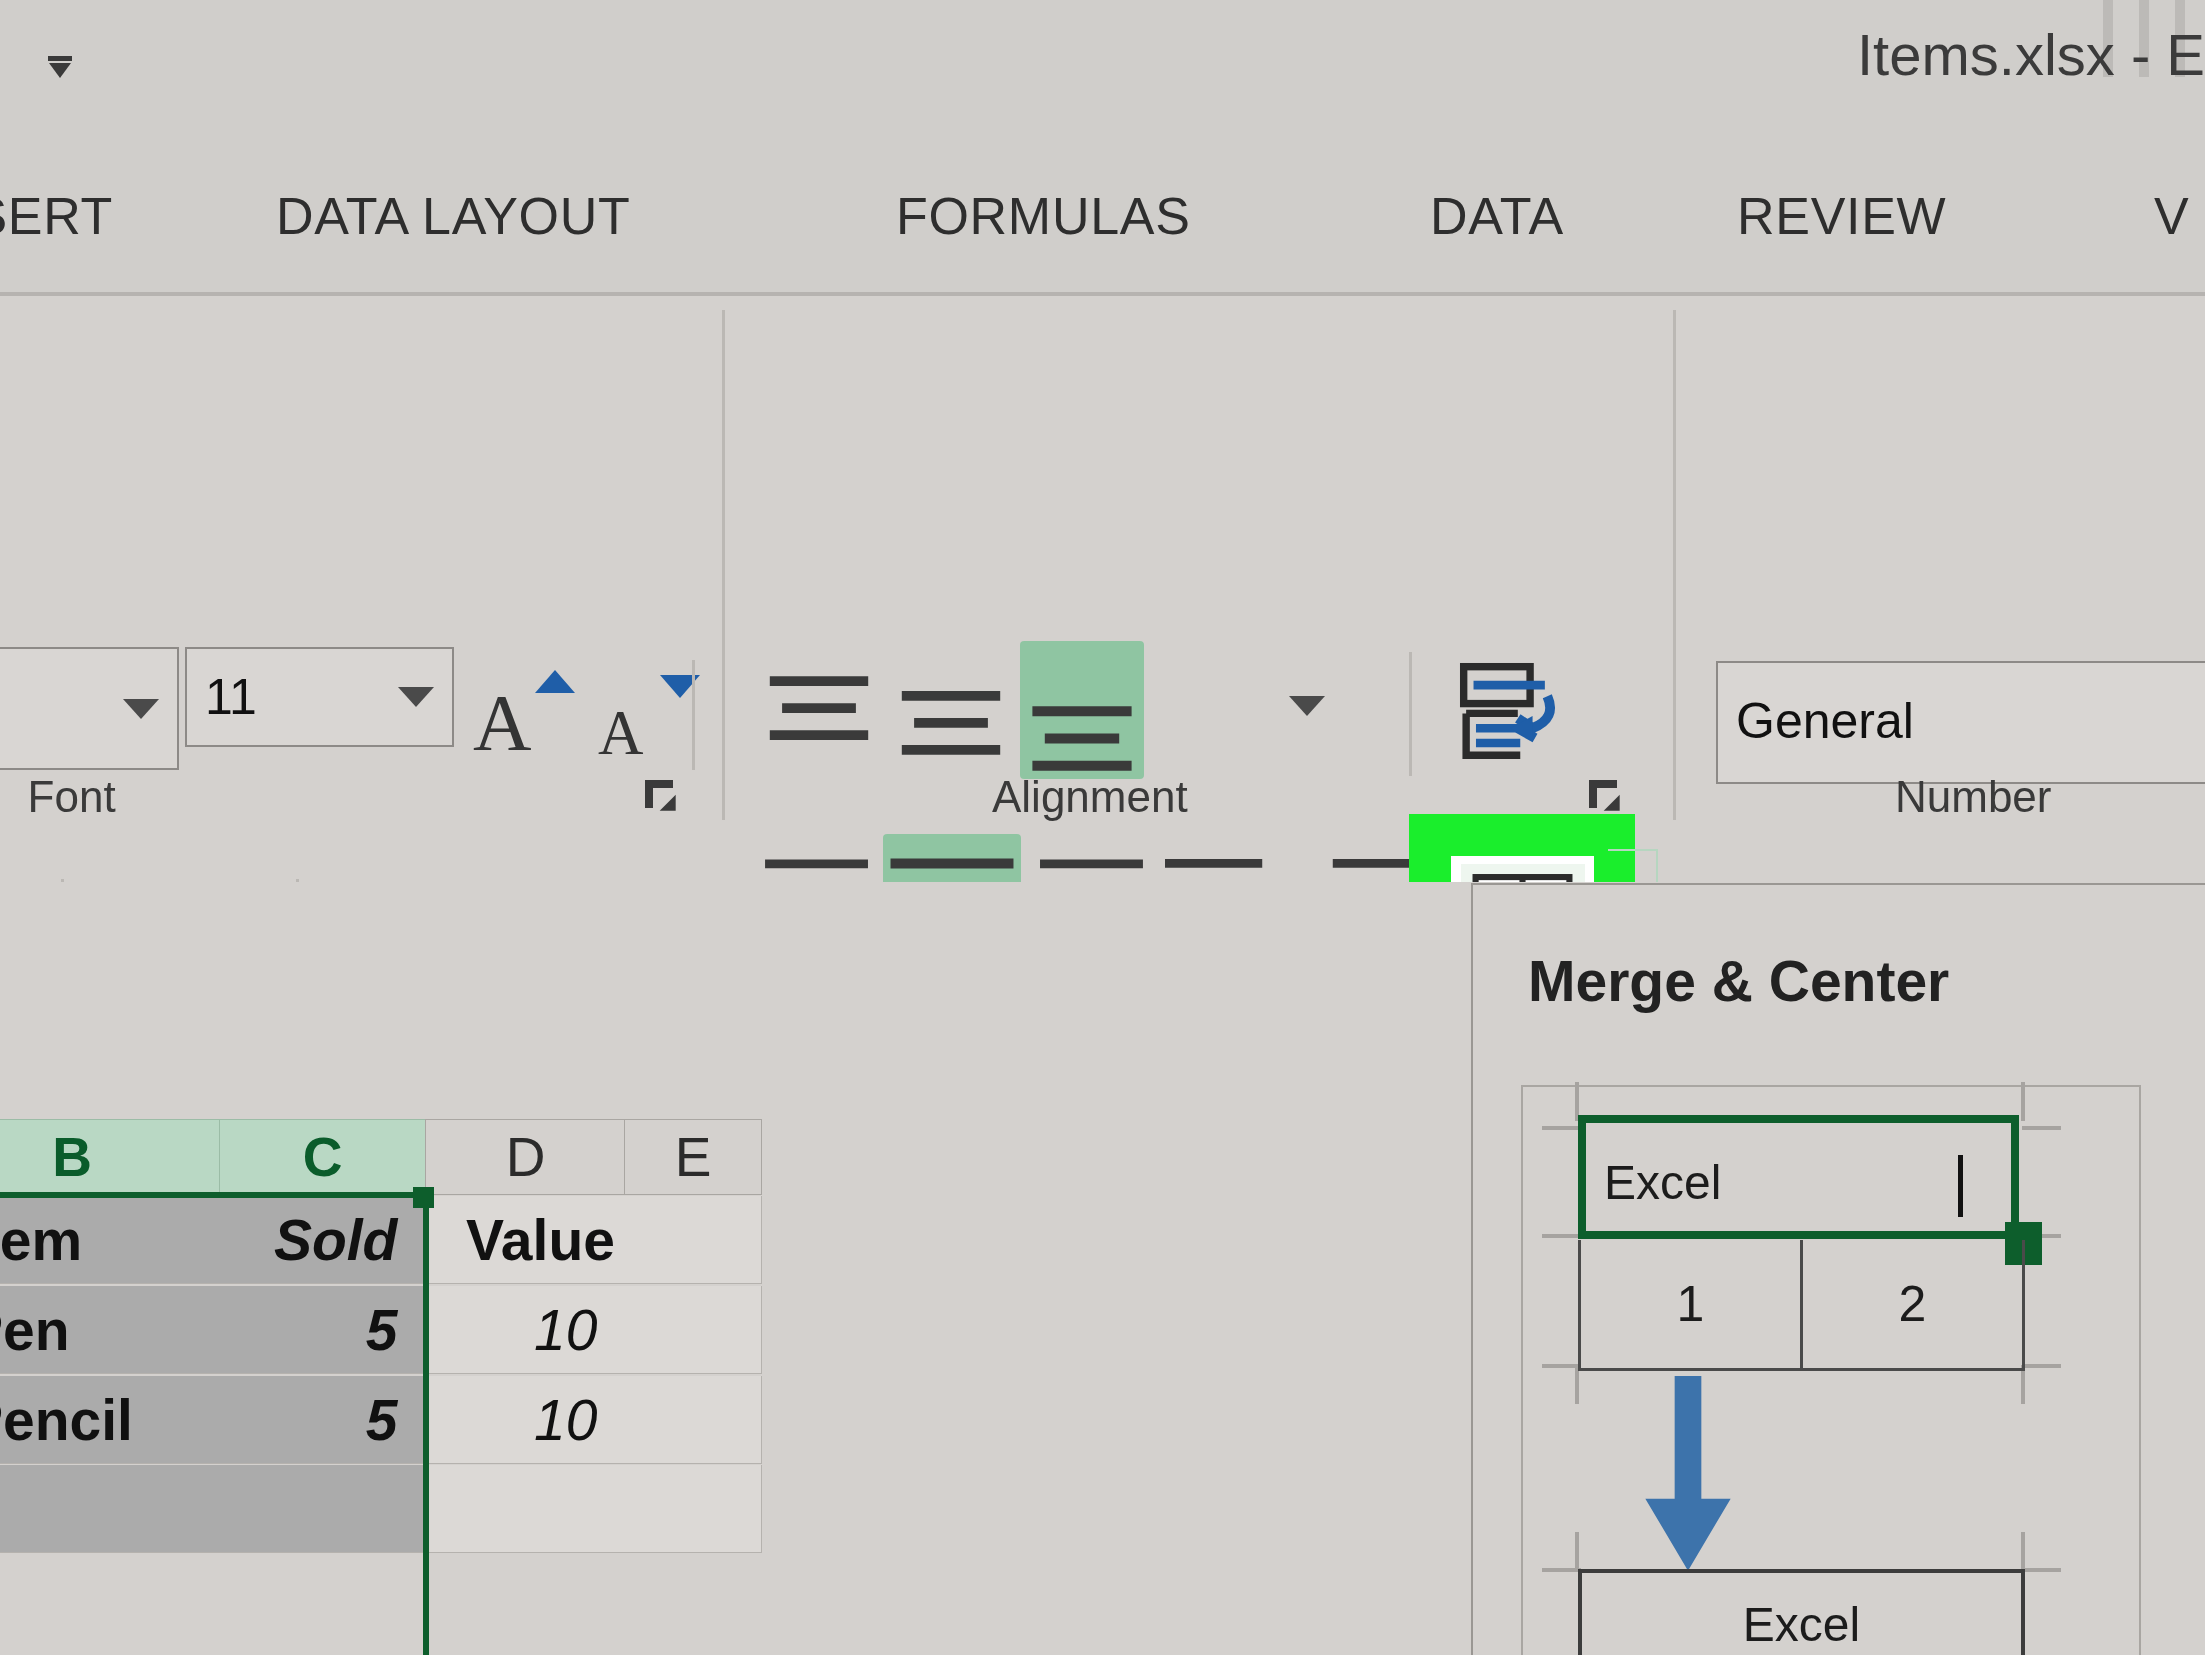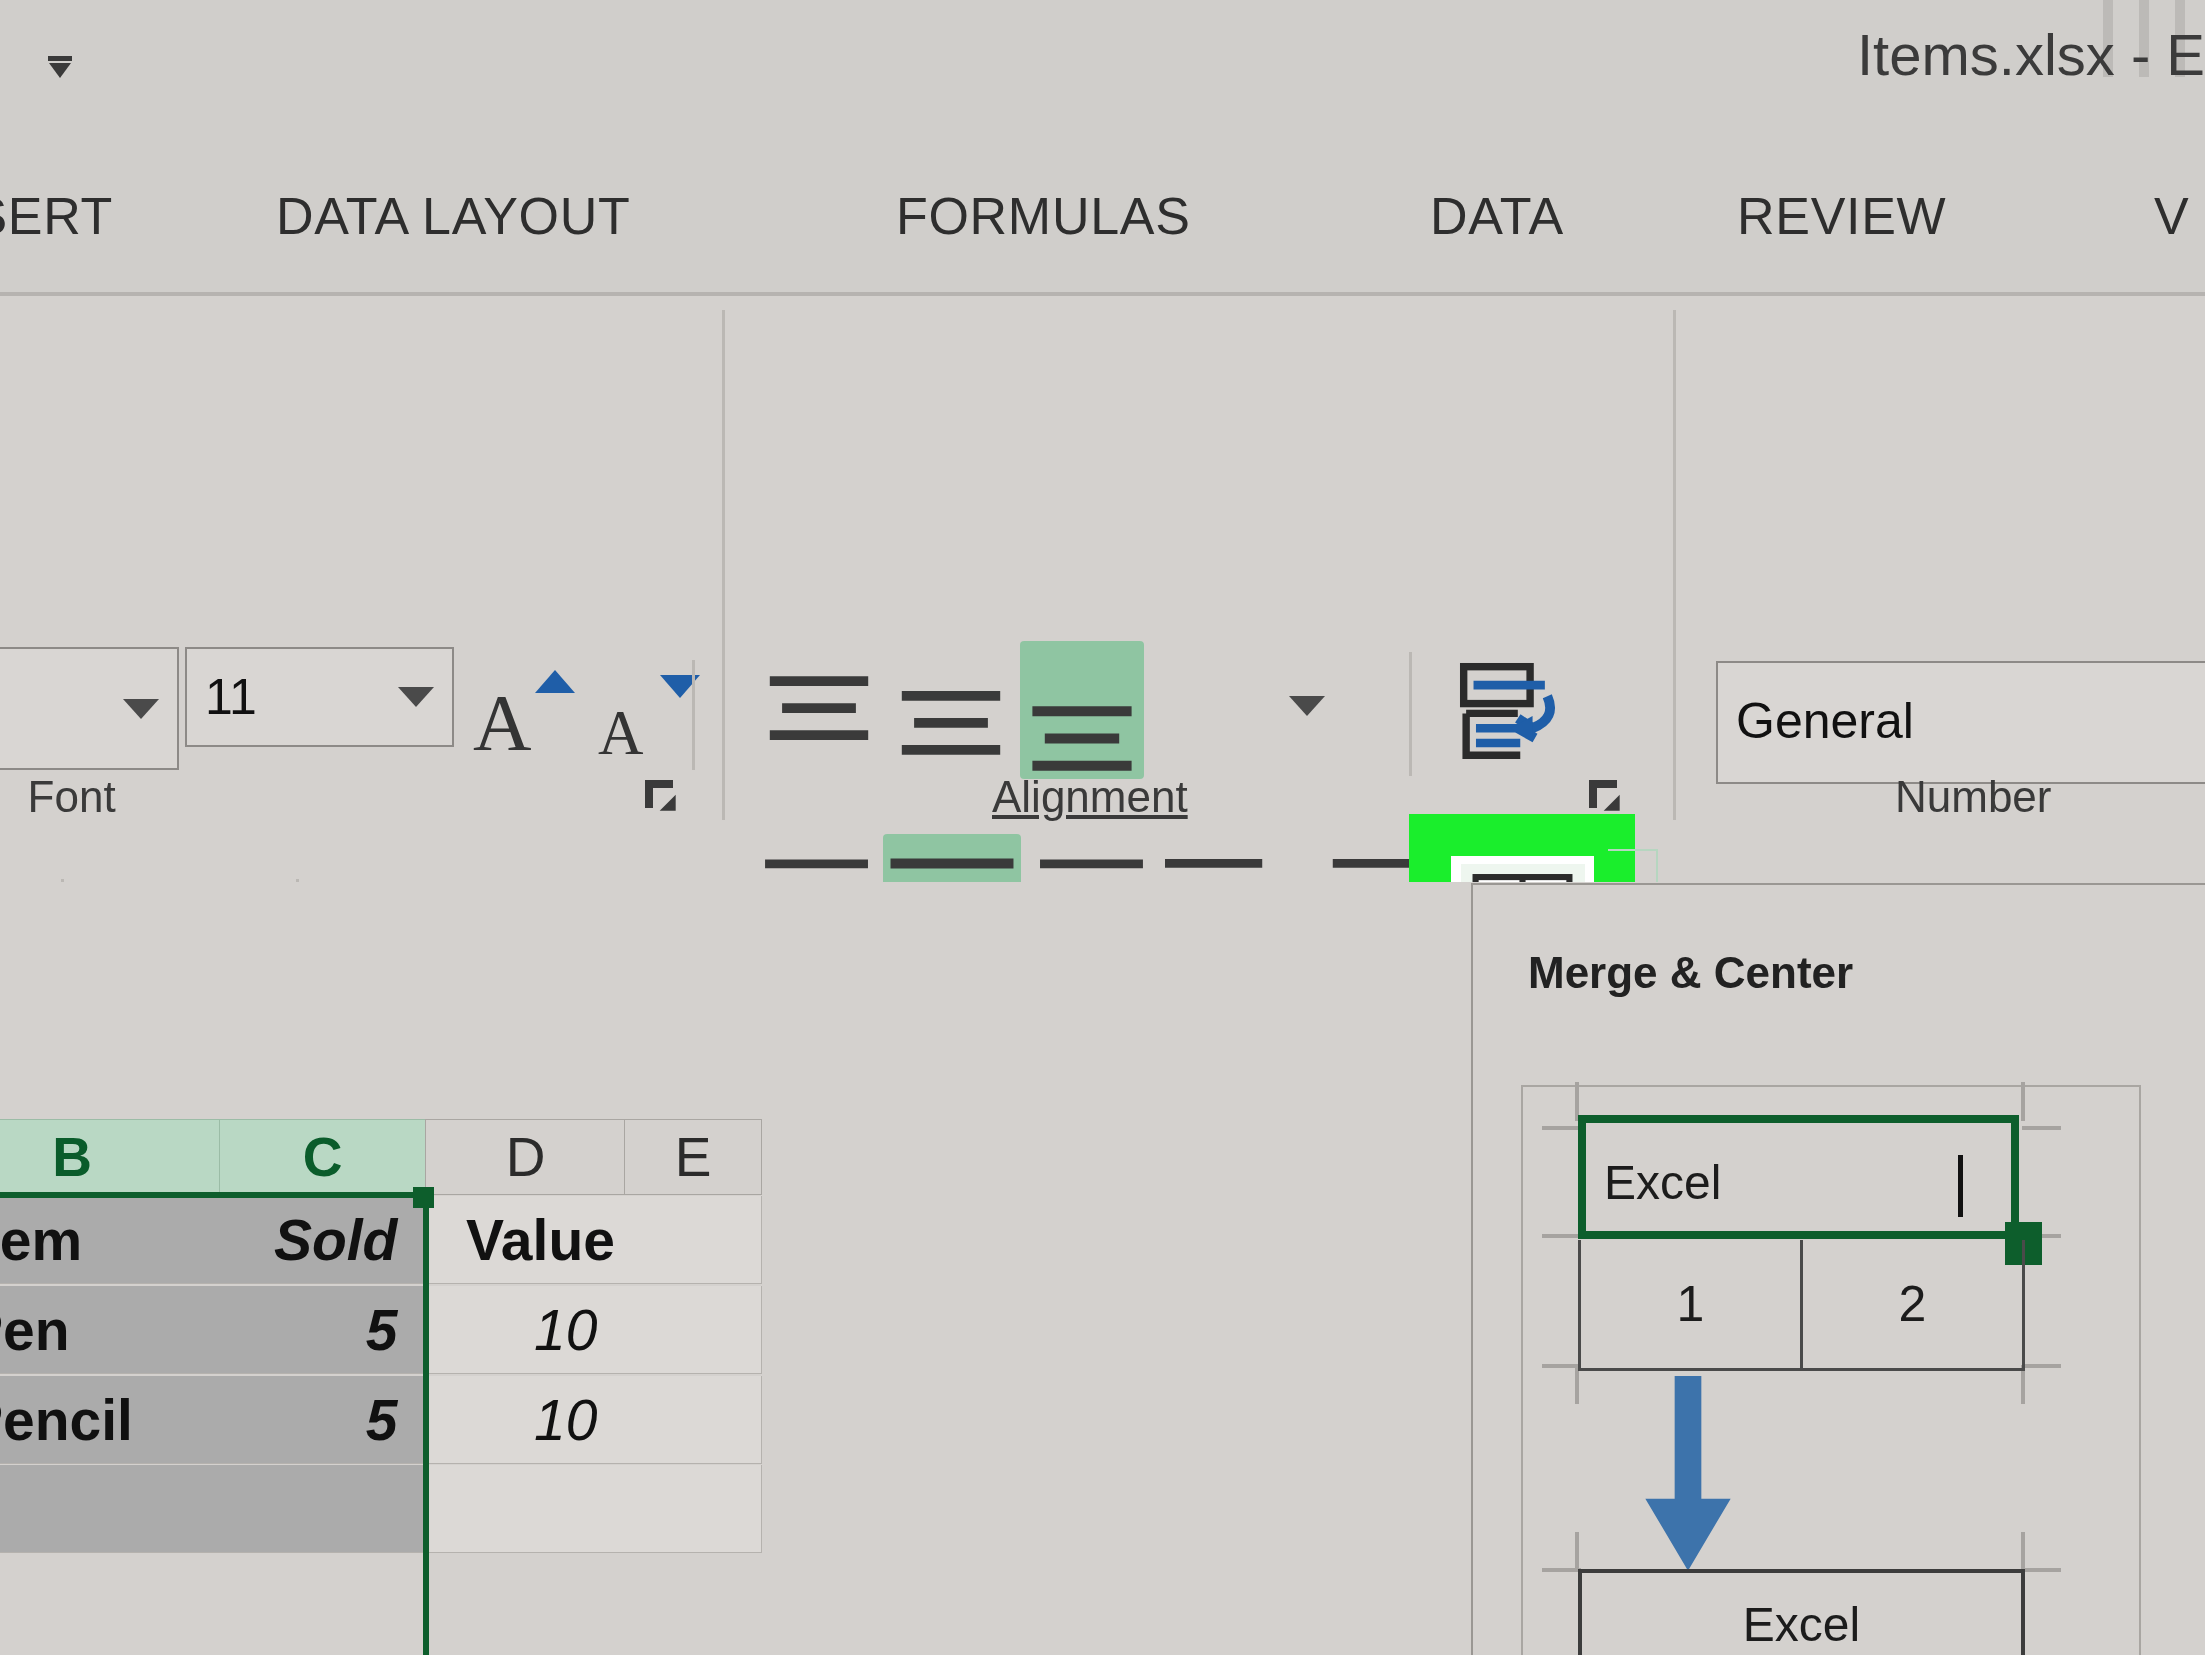--- a/index.html
+++ b/index.html
@@ -72,21 +72,21 @@
   .grp-sep {
     position: absolute; top: 13.8px; width: 2.8px; height: 510px; background: #bbb8b4;
   }
   .grp-sep.s-font  { left: 722px; }
   .grp-sep.s-align { left: 1673px; }
 
   .grp-label {
     position: absolute; top: 476px; font-size: 44px; color: #3a3a3a;
   }
   .grp-label.l-font  { left: 27.6px; }
-  .grp-label.l-align { left: 992px; text-decoration: underline; }
+  .grp-label.l-align { left: 992px; }
   .grp-label.l-num   { left: 1895px; }
 
   .dlg-launcher {
     position: absolute; top: 480px; width: 40px; height: 40px;
   }
   .dlg-launcher.d-font  { left: 641px; }
   .dlg-launcher.d-align { left: 1585px; }
   .dlg-launcher svg { width: 40px; height: 40px; display: block; }
 
   
@@ -223,21 +223,21 @@
     background: #0d5e2c;
   }
 
   
   .tooltip {
     position: absolute; left: 1471px; top: 883px; width: 734px; height: 772px;
     background: #d4d1ce; border-top: 2.8px solid #9a9793; border-left: 2.8px solid #9a9793;
   }
   .tooltip-title {
     position: absolute; left: 55px; top: 63px;
-    font-size: 44px; font-weight: bold; color: #222; white-space: nowrap;
+    font-size: 57px; font-weight: bold; color: #222; white-space: nowrap;
   }
   .tip-illus {
     position: absolute; left: 48px; top: 200px; width: 620px; height: 572px;
     border: 2.8px solid #a9a6a2; border-bottom: none; background: #d4d1ce;
   }
   .tip-cell-top {
     position: absolute; left: 55px; top: 27.6px; width: 441px; height: 124px;
     border: 8.3px solid #0d5e2c; background: #d4d1ce;
   }
   .tip-cell-top .t {

